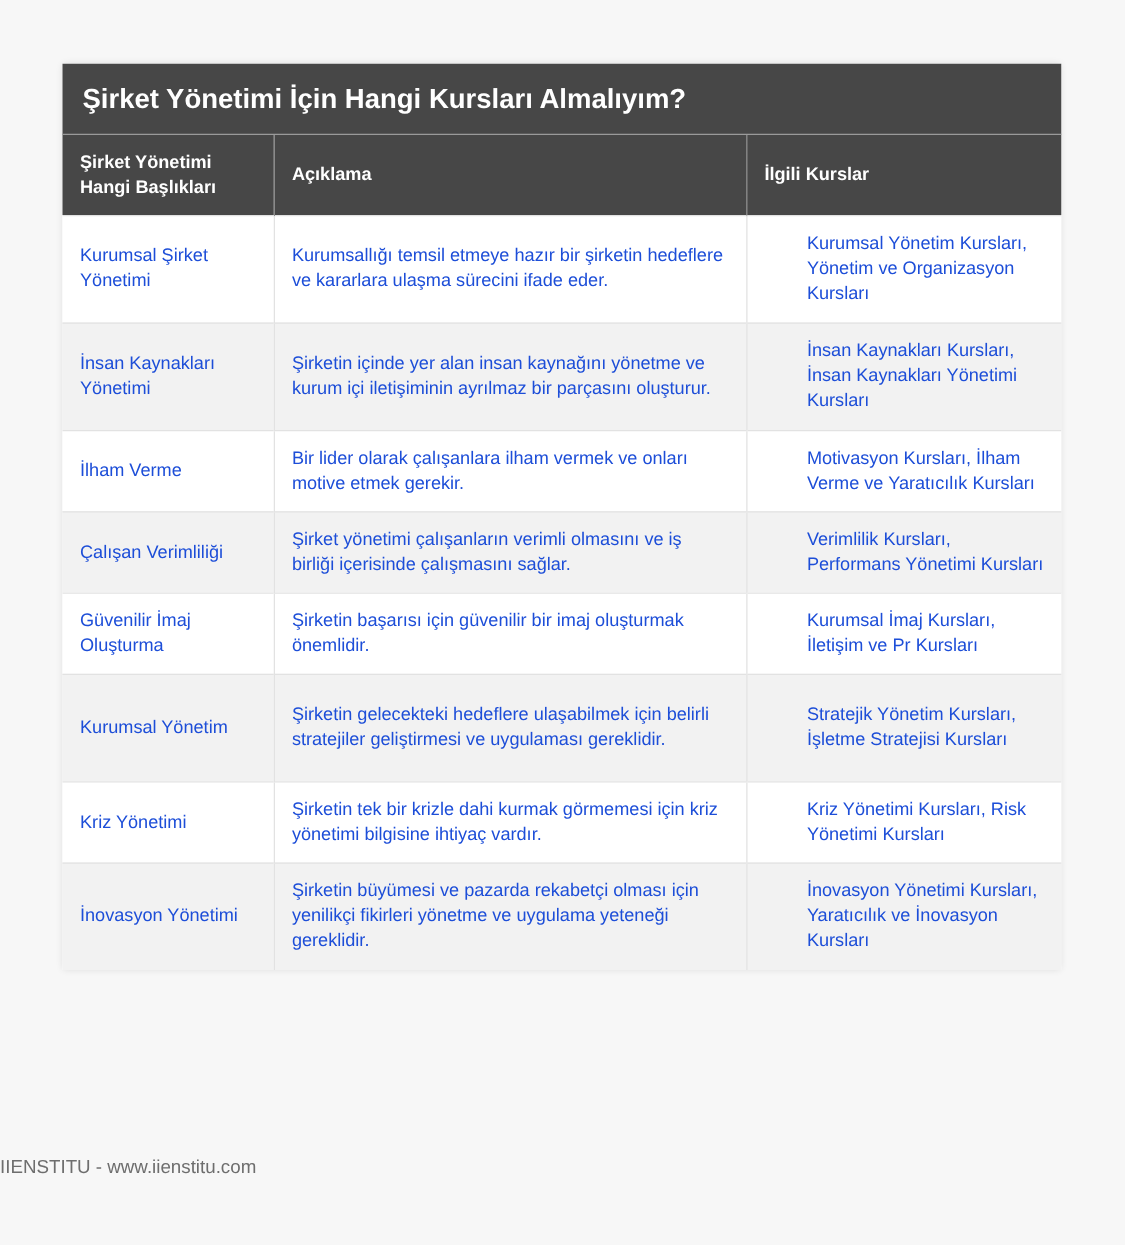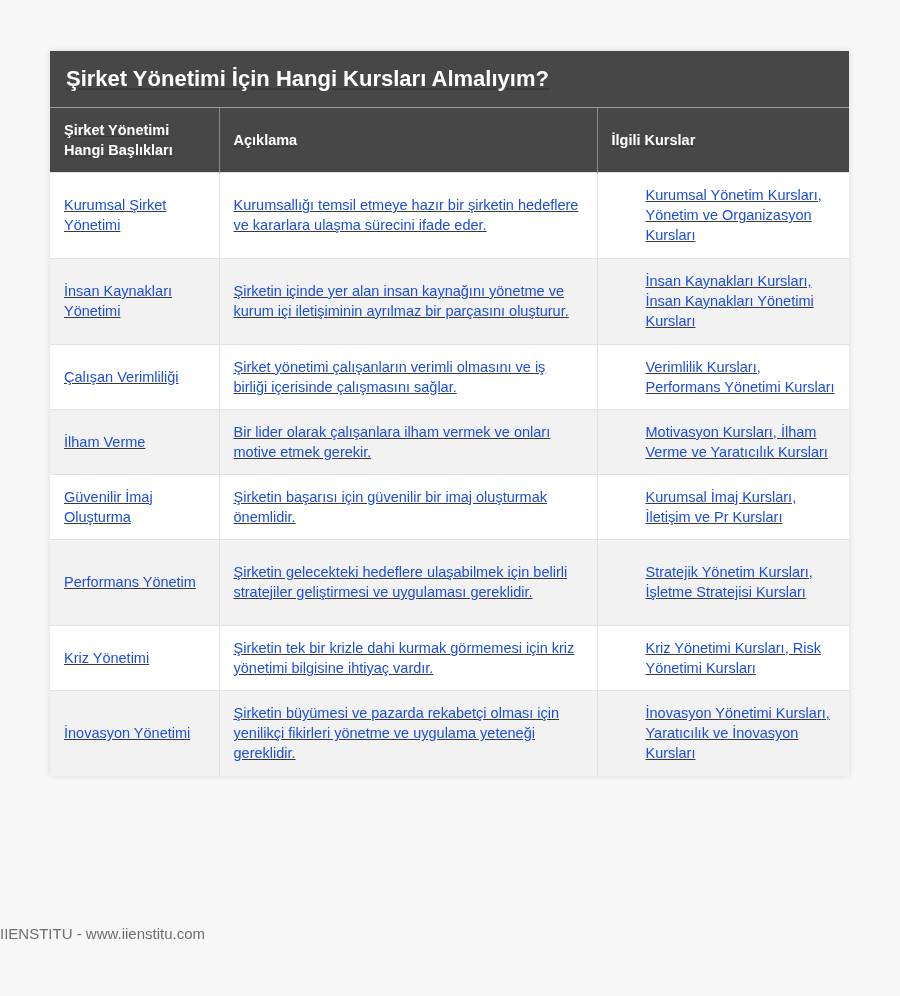--- a/index.html
+++ b/index.html
@@ -9,21 +9,20 @@
     font-family: "Liberation Sans", "DejaVu Sans", sans-serif;
     color: #3a3a3a;
     position: relative;
   }
   .card {
     position: absolute;
     left: 50px; top: 51px;
     width: 799px;
     background: #ffffff;
     box-shadow: 0 0 6px rgba(0,0,0,0.12);
-    text-decoration: underline;
   }
   .title-bar {
     background: #474747;
     color: #ffffff;
     height: 57px;
     box-sizing: border-box;
     padding: 0 16px;
     display: flex; align-items: center;
     font-size: 22px; font-weight: bold;
     border-bottom: 1px solid #9a9a9a;
@@ -84,36 +83,36 @@
         <td>Kurumsal Şirket Yönetimi</td>
         <td>Kurumsallığı temsil etmeye hazır bir şirketin hedeflere ve kararlara ulaşma sürecini ifade eder.</td>
         <td>Kurumsal Yönetim Kursları, Yönetim ve Organizasyon Kursları</td>
       </tr>
       <tr class="h3">
         <td>İnsan Kaynakları Yönetimi</td>
         <td>Şirketin içinde yer alan insan kaynağını yönetme ve kurum içi iletişiminin ayrılmaz bir parçasını oluşturur.</td>
         <td>İnsan Kaynakları Kursları, İnsan Kaynakları Yönetimi Kursları</td>
       </tr>
       <tr class="h2">
+        <td>İlham Verme</td>
+        <td>Bir lider olarak çalışanlara ilham vermek ve onları motive etmek gerekir.</td>
+        <td>Motivasyon Kursları, İlham Verme ve Yaratıcılık Kursları</td>
+      </tr>
+      <tr class="h2">
         <td>Çalışan Verimliliği</td>
         <td>Şirket yönetimi çalışanların verimli olmasını ve iş birliği içerisinde çalışmasını sağlar.</td>
         <td>Verimlilik Kursları, Performans Yönetimi Kursları</td>
-      </tr>
-      <tr class="h2">
-        <td>İlham Verme</td>
-        <td>Bir lider olarak çalışanlara ilham vermek ve onları motive etmek gerekir.</td>
-        <td>Motivasyon Kursları, İlham Verme ve Yaratıcılık Kursları</td>
       </tr>
       <tr class="h2">
         <td>Güvenilir İmaj Oluşturma</td>
         <td>Şirketin başarısı için güvenilir bir imaj oluşturmak önemlidir.</td>
         <td>Kurumsal İmaj Kursları, İletişim ve Pr Kursları</td>
       </tr>
       <tr class="h3">
-        <td>Performans Yönetim</td>
+        <td>Kurumsal Yönetim</td>
         <td>Şirketin gelecekteki hedeflere ulaşabilmek için belirli stratejiler geliştirmesi ve uygulaması gereklidir.</td>
         <td>Stratejik Yönetim Kursları, İşletme Stratejisi Kursları</td>
       </tr>
       <tr class="h2">
         <td>Kriz Yönetimi</td>
         <td>Şirketin tek bir krizle dahi kurmak görmemesi için kriz yönetimi bilgisine ihtiyaç vardır.</td>
         <td>Kriz Yönetimi Kursları, Risk Yönetimi Kursları</td>
       </tr>
       <tr class="h3">
         <td>İnovasyon Yönetimi</td>

